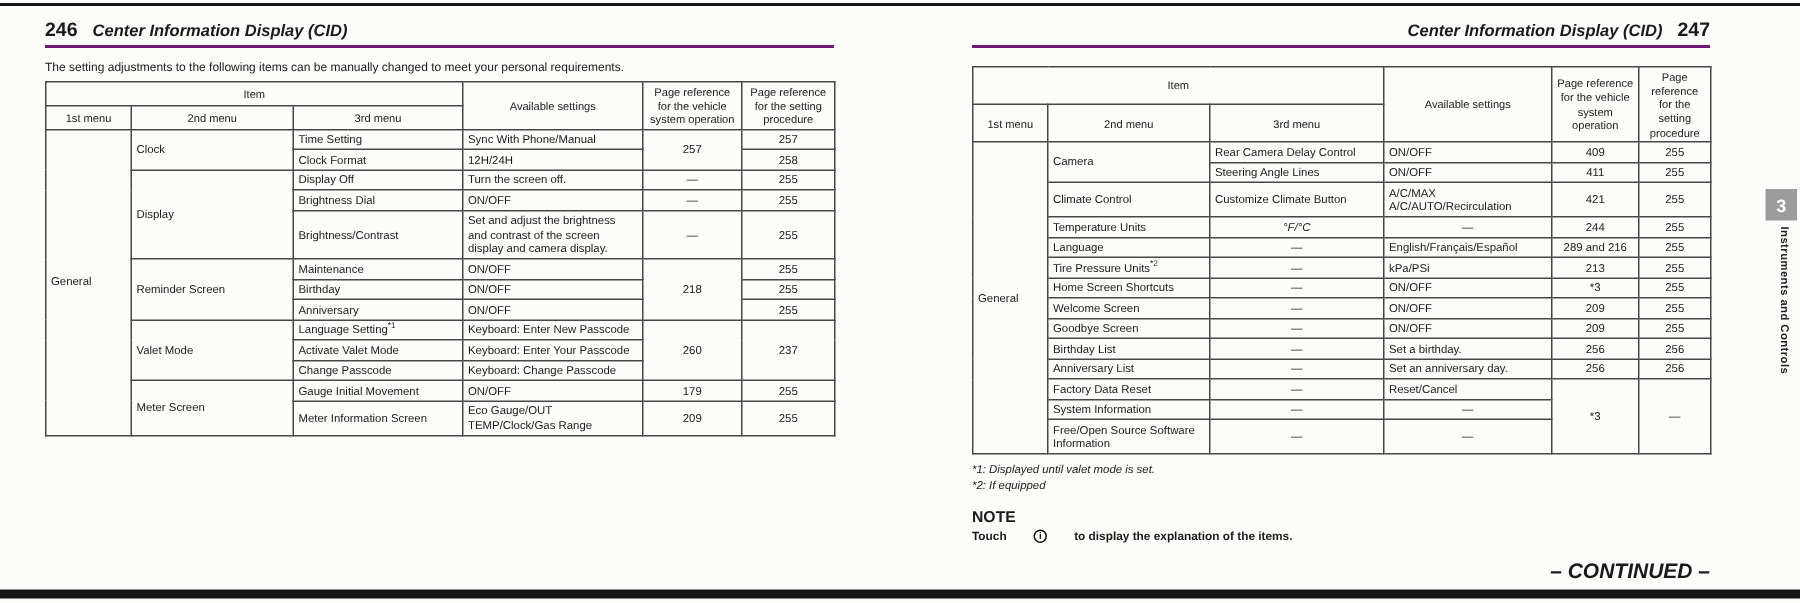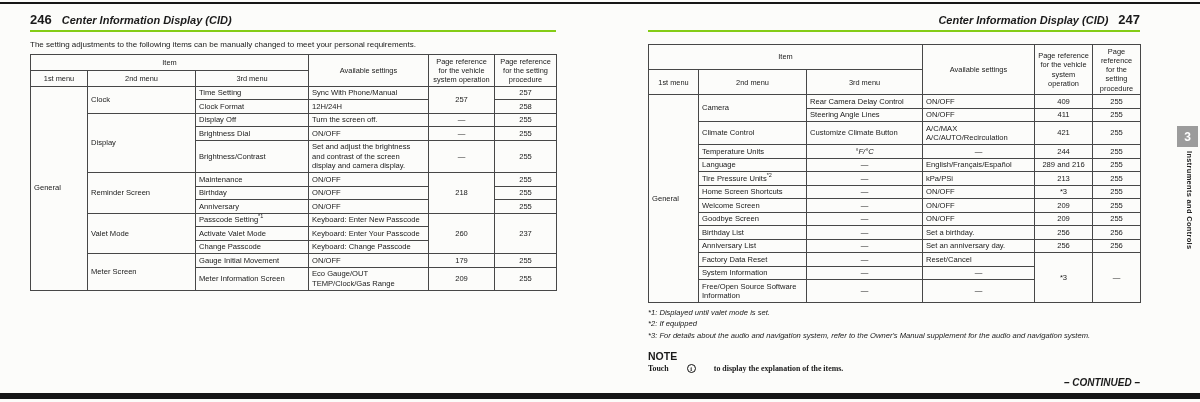--- a/index.html
+++ b/index.html
@@ -14,21 +14,21 @@
     color:var(--text);
   }
   .spread{position:relative;width:1200px;height:402px;}
   .edge-top{position:absolute;top:2px;left:0;width:100%;height:2px;background:var(--edge);}
   .edge-bottom{position:absolute;bottom:3px;left:0;width:100%;height:6px;background:var(--edge);}
 
   .page{position:absolute;top:12px;}
   .page-left{left:30px;width:526px;}
   .page-right{left:648px;width:492px;}
 
-  .page-header{display:flex;align-items:baseline;border-bottom:2px solid #84cc16;padding-bottom:3px;}
+  .page-header{display:flex;align-items:baseline;border-bottom:2px solid #701a75;padding-bottom:3px;}
   .page-right .page-header{justify-content:flex-end;}
   .pagenum{font-size:13px;font-weight:bold;}
   .chapter{font-size:11px;font-weight:bold;font-style:italic;}
   .page-left .chapter{margin-left:10px;}
   .page-right .pagenum{margin-left:10px;}
 
   .intro{font-size:8px;margin:8px 0 5px 0;}
 
   table.settings-table{
     border-collapse:collapse;table-layout:fixed;width:100%;
@@ -45,27 +45,27 @@
   .settings-table td{text-align:left;}
   .settings-table td.m1{}
   .settings-table td.rv,.settings-table td.rs{text-align:center;}
   .settings-table td.ctr{text-align:center;font-style:italic;}
   sup{font-size:5.5px;vertical-align:super;line-height:0;}
 
   .footnotes{margin-top:5px;font-style:italic;}
   .footnotes p{margin:0 0 1px 0;font-size:7.6px;line-height:1.35;}
 
   .note-title{font-weight:bold;font-size:10.5px;margin:9px 0 2px 0;}
-  .note-line{font-size:7.9px;font-weight:bold;display:flex;align-items:center;gap:18px;margin:0;font-family:Liberation Serif, serif;}
+  .note-line{font-size:7.9px;font-weight:bold;display:flex;align-items:center;gap:18px;margin:0;}
   .info-icon{
     display:inline-flex;width:9px;height:9px;border:1px solid #111;border-radius:50%;
     align-items:center;justify-content:center;font-size:6.5px;font-weight:bold;flex:0 0 auto;
   }
 
-  .continued{position:absolute;right:60px;bottom:14px;font-size:10px;font-weight:bold;font-style:italic;}
+  .continued{position:absolute;right:60px;bottom:14px;font-size:14px;font-weight:bold;font-style:italic;}
 
   .chapter-tab{
     position:absolute;right:2px;top:126px;width:21px;height:21px;
     background:var(--tab_bg);color:#fff;font-weight:bold;font-size:12px;
     display:flex;align-items:center;justify-content:center;
   }
   .chapter-side-title{
     position:absolute;right:6px;top:151px;
     writing-mode:vertical-rl;text-orientation:mixed;
     font-size:7.5px;font-weight:bold;color:#222;letter-spacing:0.3px;
@@ -153,21 +153,21 @@
           <td>ON/OFF</td>
           <td class="rs">255</td>
         </tr>
         <tr>
           <td>Anniversary</td>
           <td>ON/OFF</td>
           <td class="rs">255</td>
         </tr>
         <tr>
           <td rowspan="3">Valet Mode</td>
-          <td><span>Passcode Setting</span><sup>*1</sup></td>
+          <td><span>Language Setting</span><sup>*1</sup></td>
           <td>Keyboard: Enter New Passcode</td>
           <td rowspan="3" class="rv">260</td>
           <td rowspan="3" class="rs">237</td>
         </tr>
         <tr>
           <td>Activate Valet Mode</td>
           <td>Keyboard: Enter Your Passcode</td>
         </tr>
         <tr>
           <td>Change Passcode</td>
@@ -312,21 +312,20 @@
           <td>Free/Open Source Software Information</td>
           <td class="ctr">—</td>
           <td class="ctr">—</td>
         </tr>
       </tbody>
     </table>
 
     <div class="footnotes">
       <p>*1: Displayed until valet mode is set.</p>
       <p>*2: If equipped</p>
-      <p>*3: For details about the audio and navigation system, refer to the Owner's Manual supplement for the audio and navigation system.</p>
     </div>
 
     <div class="note">
       <div class="note-title">NOTE</div>
       <p class="note-line">
         <span>Touch</span>
         <span class="info-icon">i</span>
         <span>to display the explanation of the items.</span>
       </p>
     </div>

